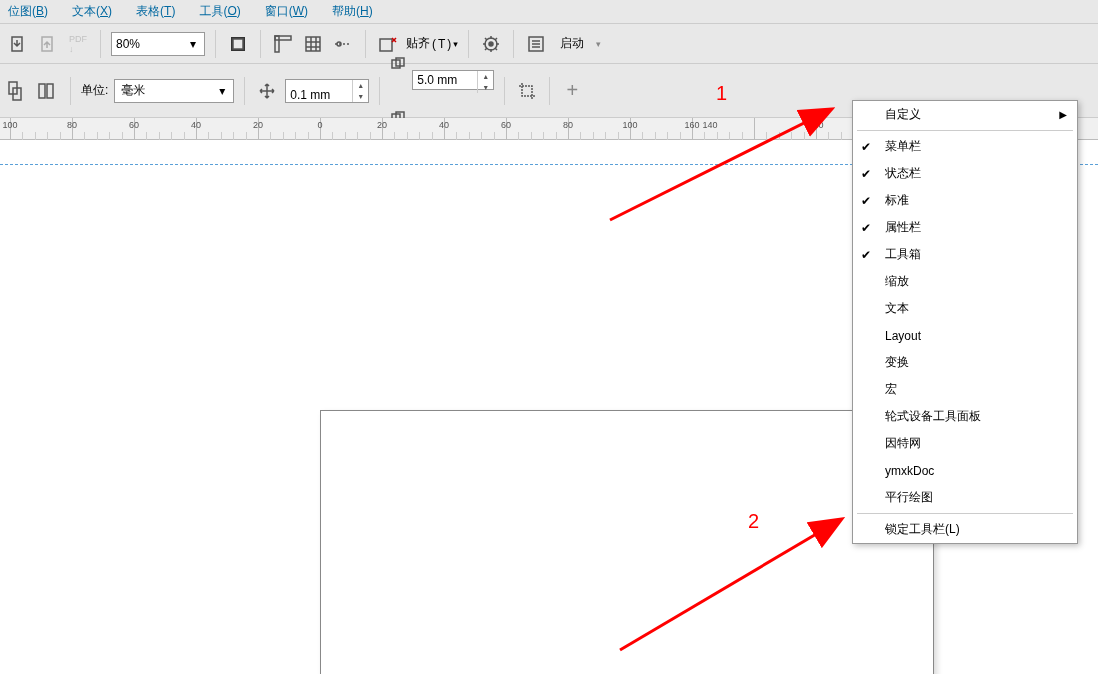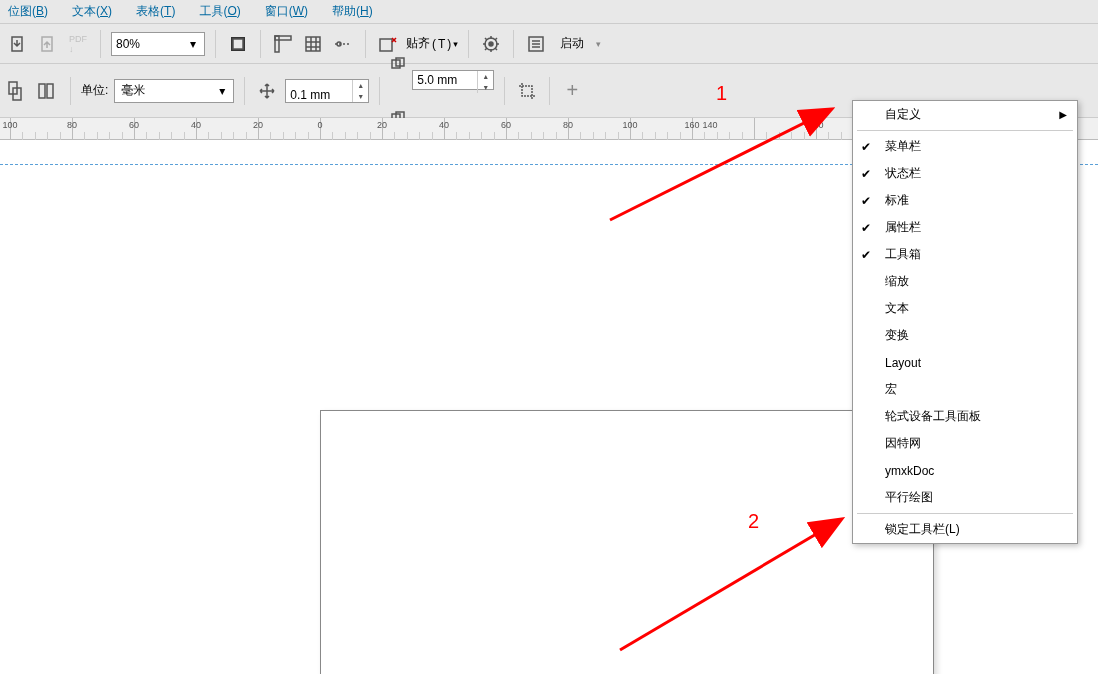--- a/index.html
+++ b/index.html
@@ -324,24 +324,24 @@
         <span class="ctx-check">✔</span>
         <span>工具箱</span>
       </div>
       <div class="ctx-item">
         <span>缩放</span>
       </div>
       <div class="ctx-item">
         <span>文本</span>
       </div>
       <div class="ctx-item">
+        <span>Layout</span>
+      </div>
+      <div class="ctx-item">
         <span>变换</span>
-      </div>
-      <div class="ctx-item">
-        <span>Layout</span>
       </div>
       <div class="ctx-item">
         <span>宏</span>
       </div>
       <div class="ctx-item">
         <span>轮式设备工具面板</span>
       </div>
       <div class="ctx-item">
         <span>因特网</span>
       </div>

